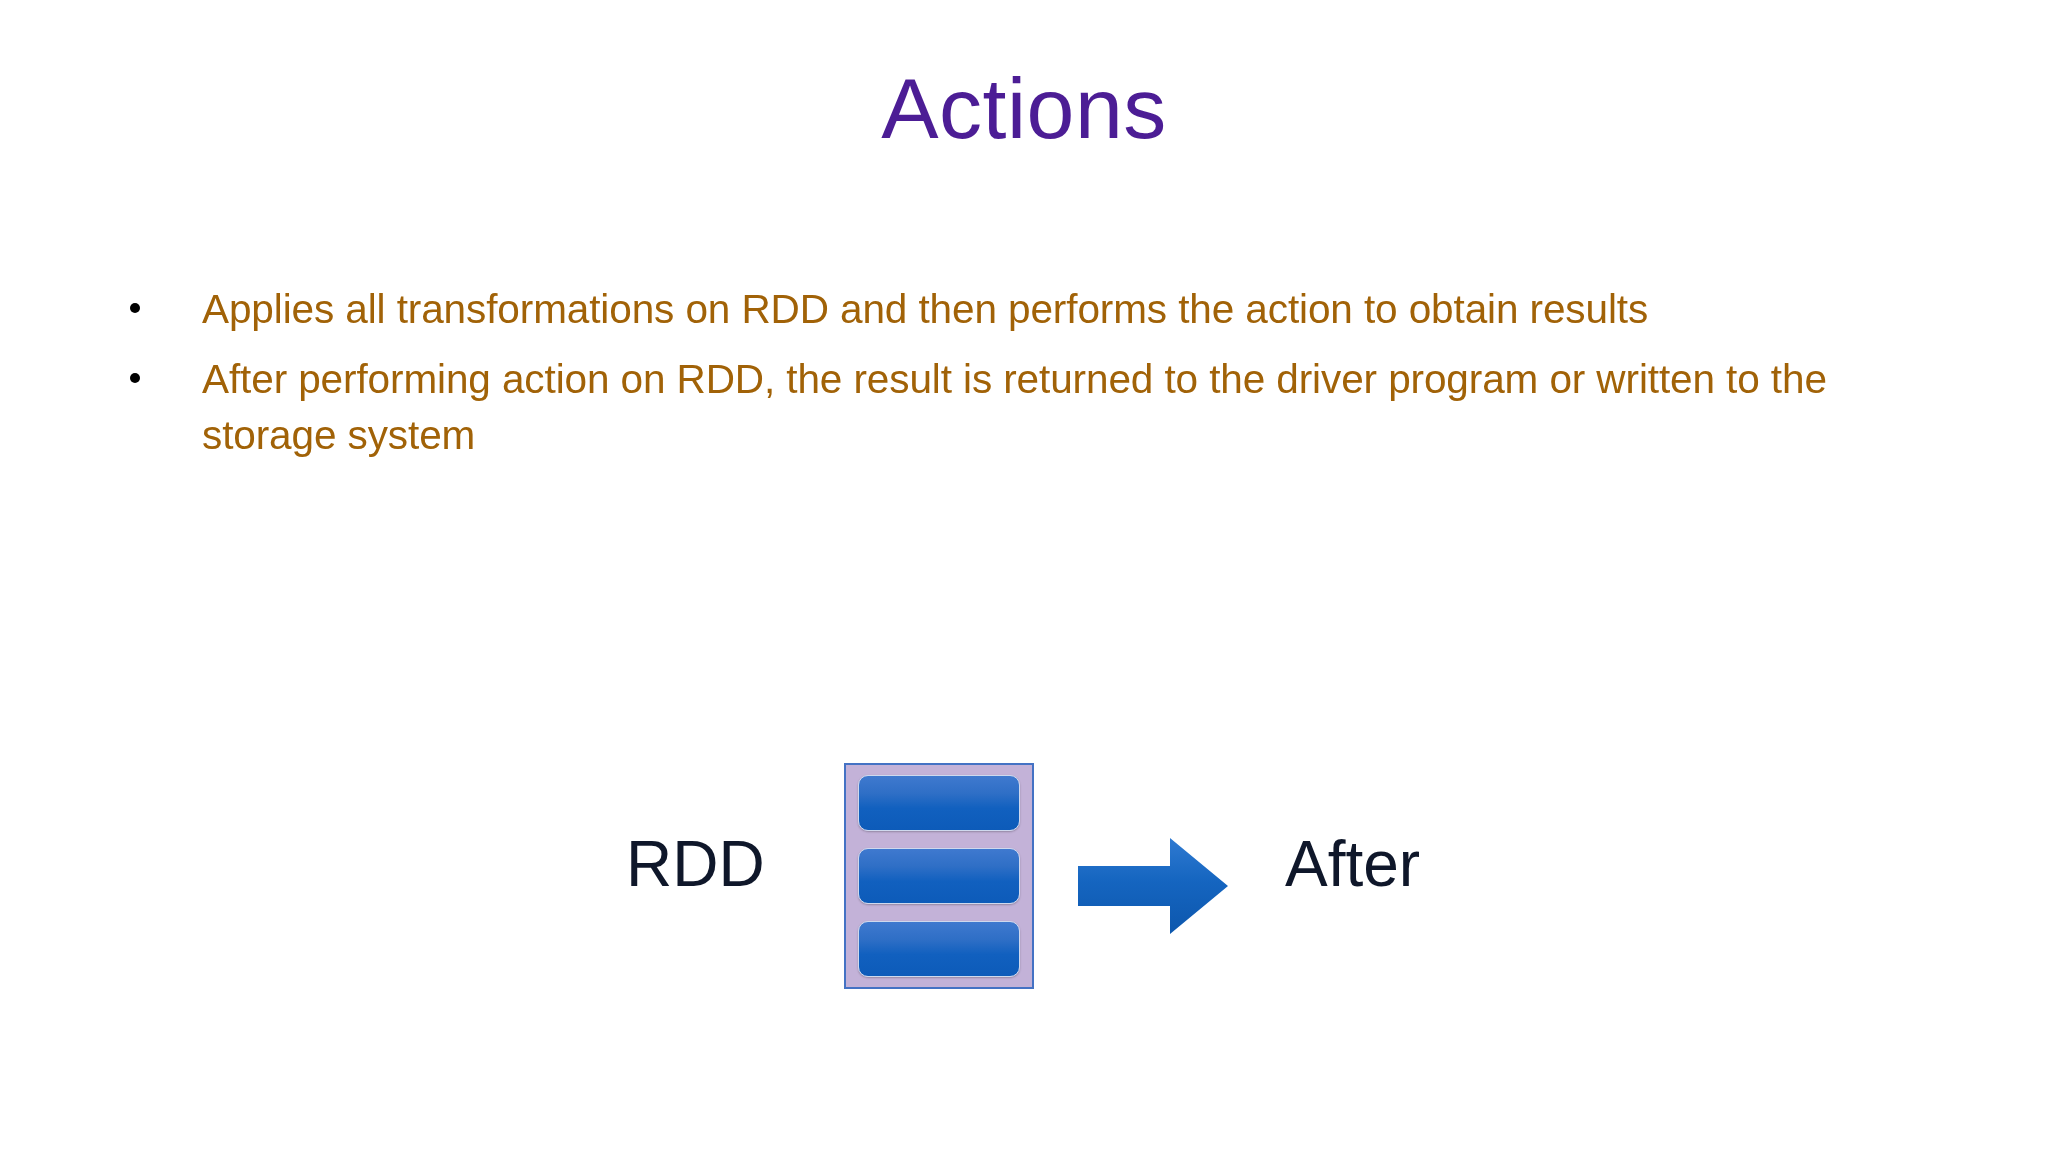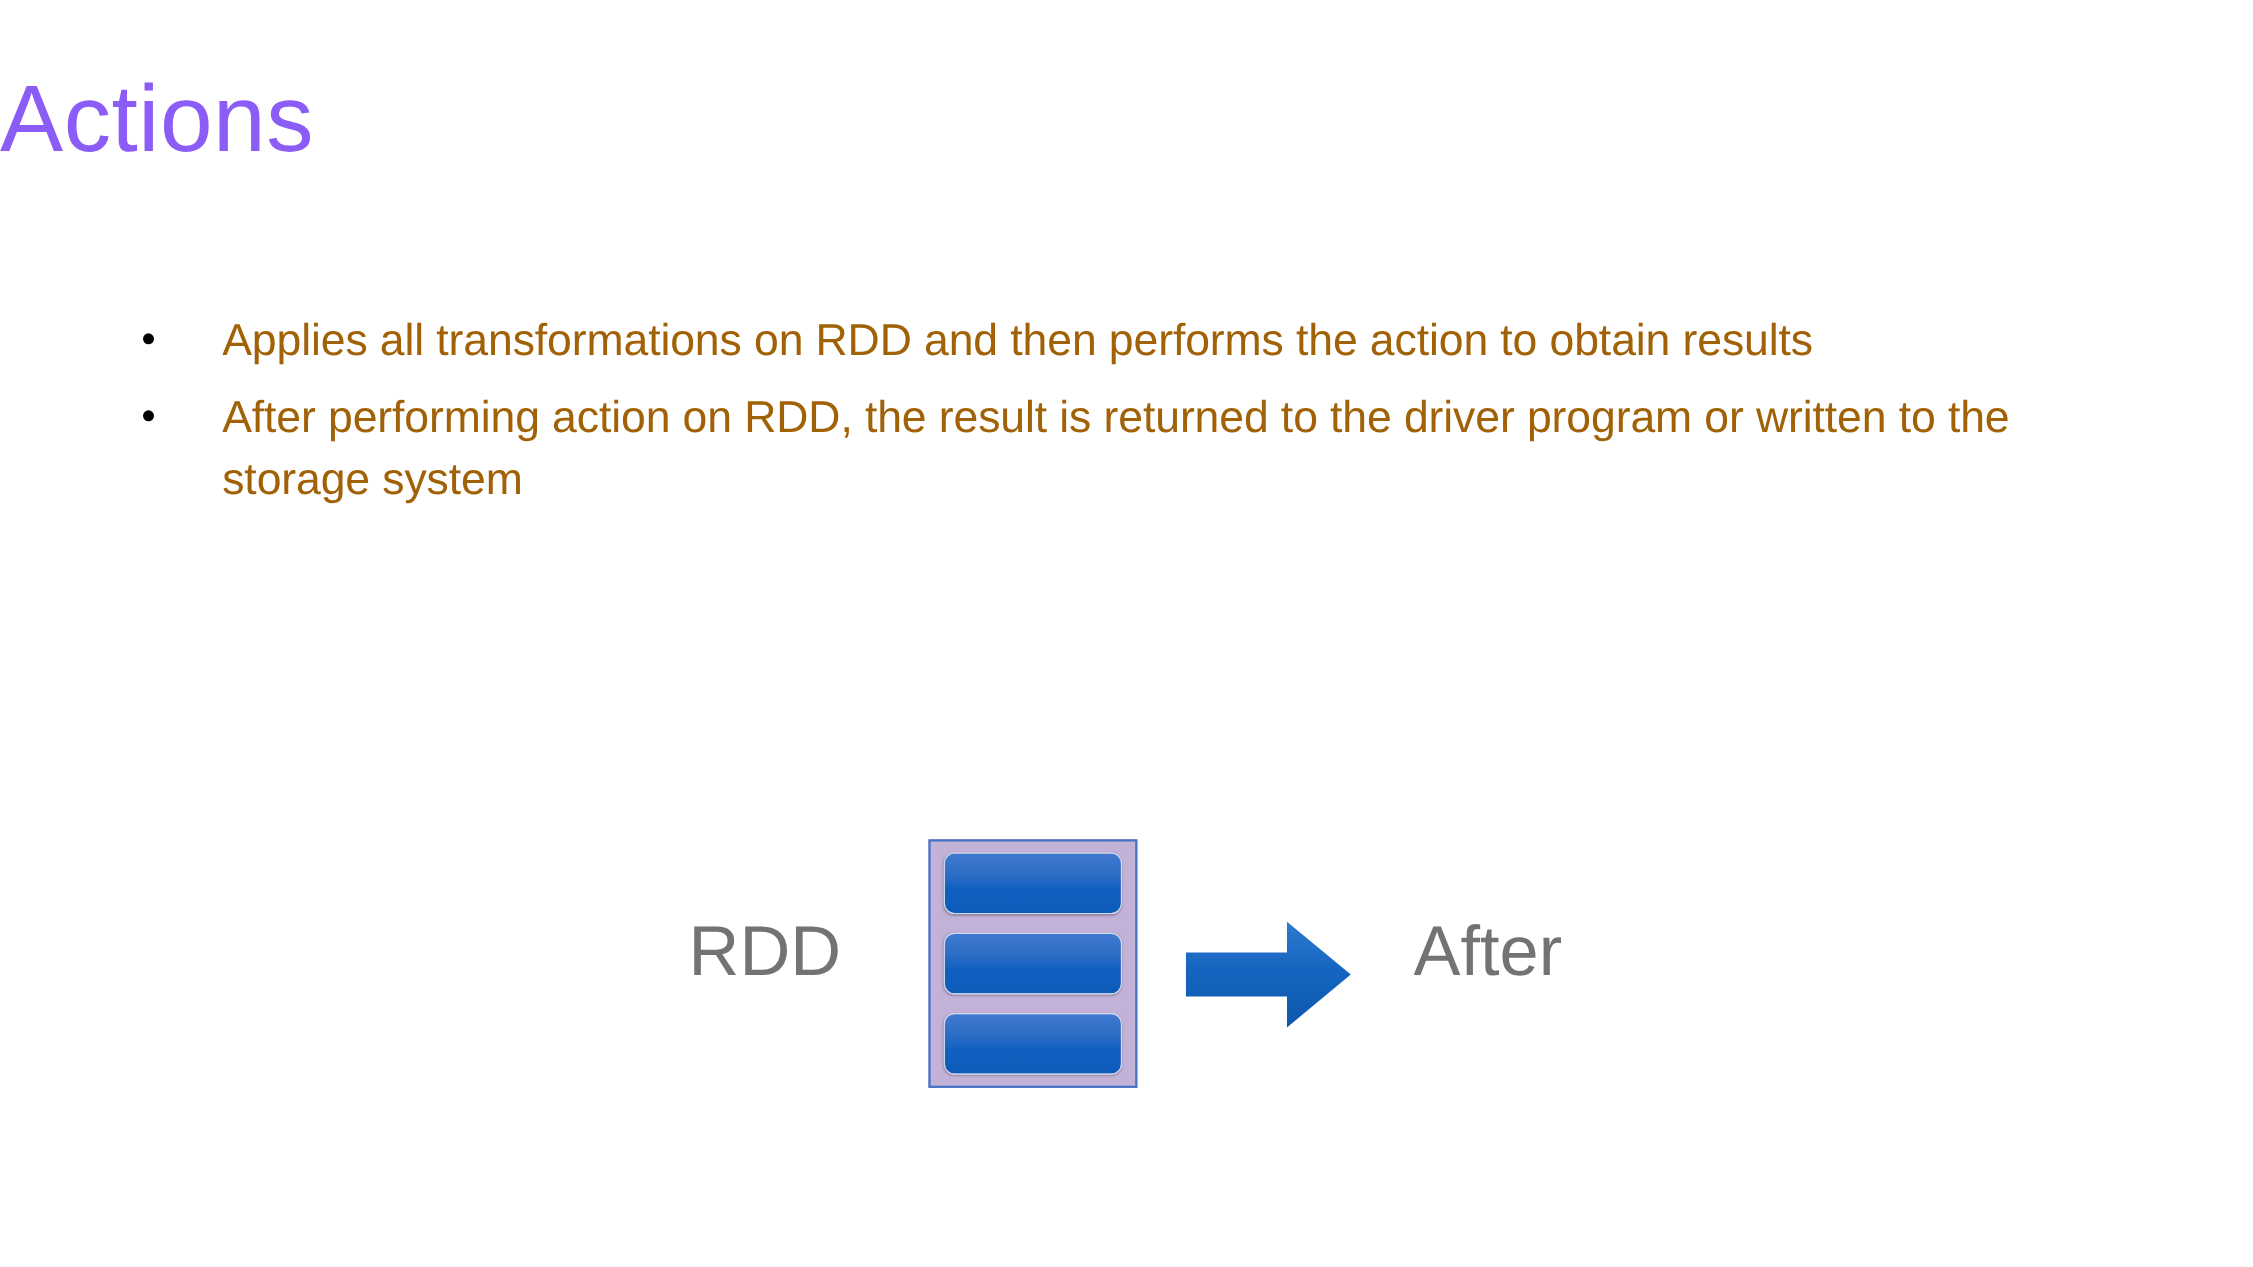--- a/index.html
+++ b/index.html
@@ -21,27 +21,27 @@
     inset: 0;
     background: #ffffff;
   }
 
   
   .slide-title {
     position: absolute;
     left: 0;
     right: 0;
     top: 62px;
-    text-align: left;
+    text-align: center;
     font-family: "Liberation Sans", sans-serif;
     font-size: 86px;
     font-weight: 400;
     line-height: 1.08;
     letter-spacing: 0.5px;
-    color: #8b5cf6;
+    color: #4c1d95;
     white-space: nowrap;
   }
 
   
   .body-list {
     position: absolute;
     left: 118px;
     top: 282px;
     width: 1840px;
     margin: 0;
@@ -82,21 +82,21 @@
     width: 900px;
     height: 270px;
   }
 
   .diagram-label {
     position: absolute;
     font-family: "Liberation Sans", sans-serif;
     font-weight: 400;
     font-size: 64px;
     line-height: 1;
-    color: #737373;
+    color: #0f172a;
     white-space: nowrap;
   }
   .label-rdd {
     left: 26px;
     top: 92px;
   }
   .label-value {
     left: 685px;
     top: 92px;
   }

